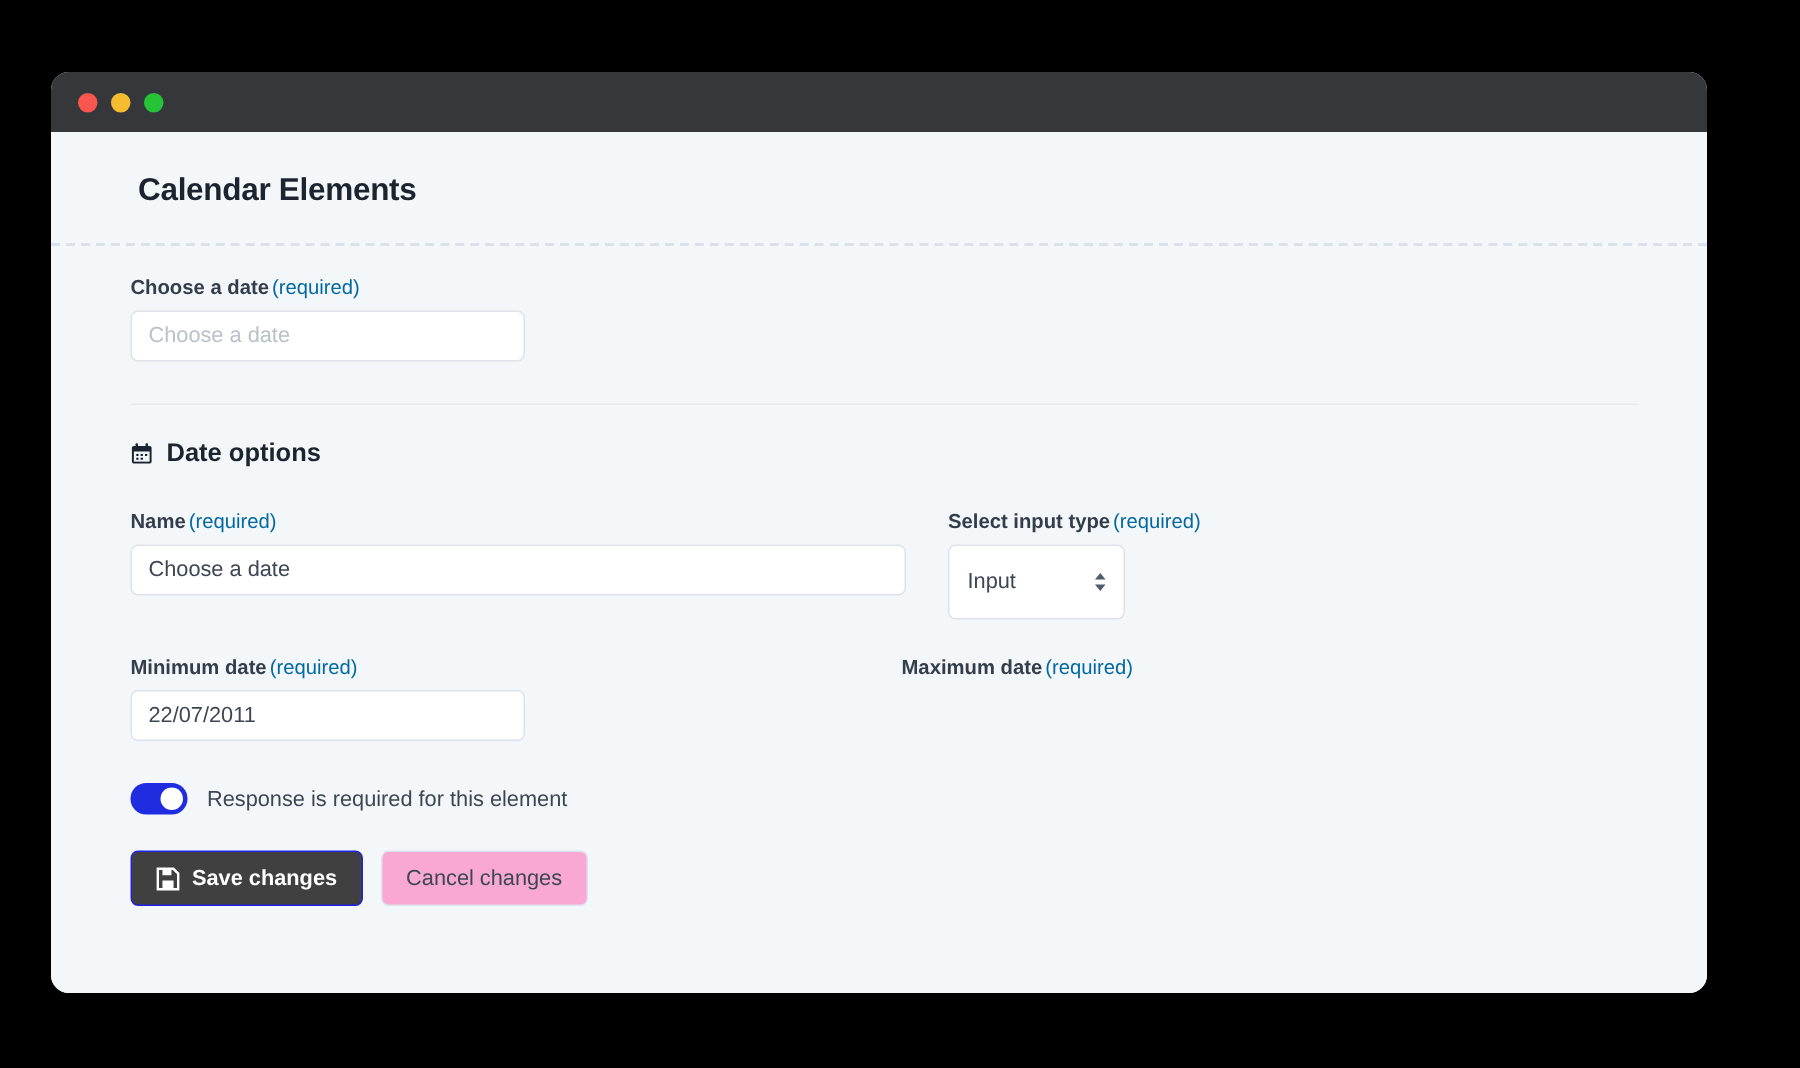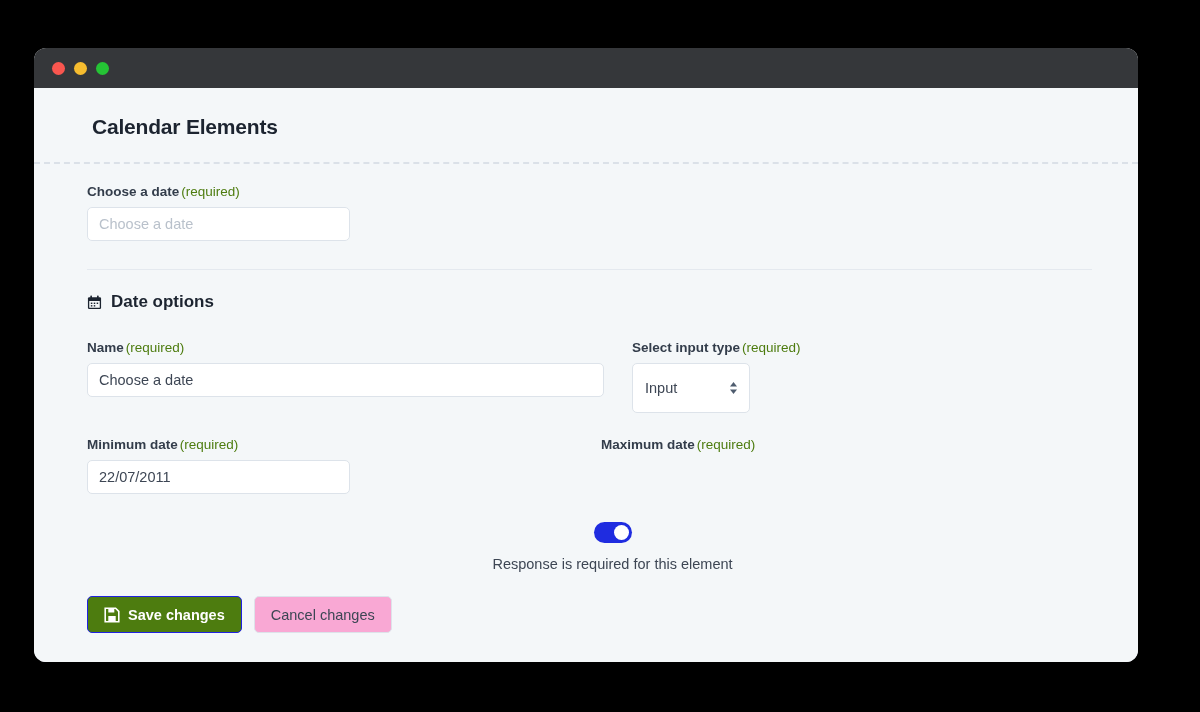--- a/index.html
+++ b/index.html
@@ -70,21 +70,21 @@
   }
 
   .field-label {
     font-size: 13.5px;
     font-weight: bold;
     color: #333d4b;
     margin-bottom: 8px;
   }
   .field-label .req {
     font-weight: normal;
-    color: #4d7c0f;
+    color: #0369a1;
     margin-left: 2px;
   }
 
   .txt-input {
     box-sizing: border-box;
     height: 34px;
     background: #ffffff;
     border: 1px solid #dde3ea;
     border-radius: 5px;
     font-size: 14.5px;
@@ -130,21 +130,20 @@
     padding: 0 10px 0 12px;
     font-size: 14.5px;
     color: #3d4654;
   }
 
   .toggle-row {
     display: flex;
     align-items: center;
     gap: 13px;
     margin-top: 28px;
-    flex-direction: column;
   }
   .toggle {
     width: 38px;
     height: 21px;
     border-radius: 11px;
     background: #1f2ce0;
     position: relative;
     flex: none;
   }
   .toggle .knob {
@@ -173,21 +172,21 @@
     border-radius: 5px;
     font-size: 14.5px;
     font-family: "Liberation Sans", sans-serif;
     display: inline-flex;
     align-items: center;
     gap: 8px;
     padding: 0 16px;
     cursor: pointer;
   }
   .btn-save {
-    background: #4d7c0f;
+    background: #404040;
     color: #ffffff;
     border: 1px solid #1f22e0;
     font-weight: bold;
   }
   .btn-cancel {
     background: #f9a8d4;
     color: #3d4654;
     border: 1px solid #dde3ea;
   }
 

